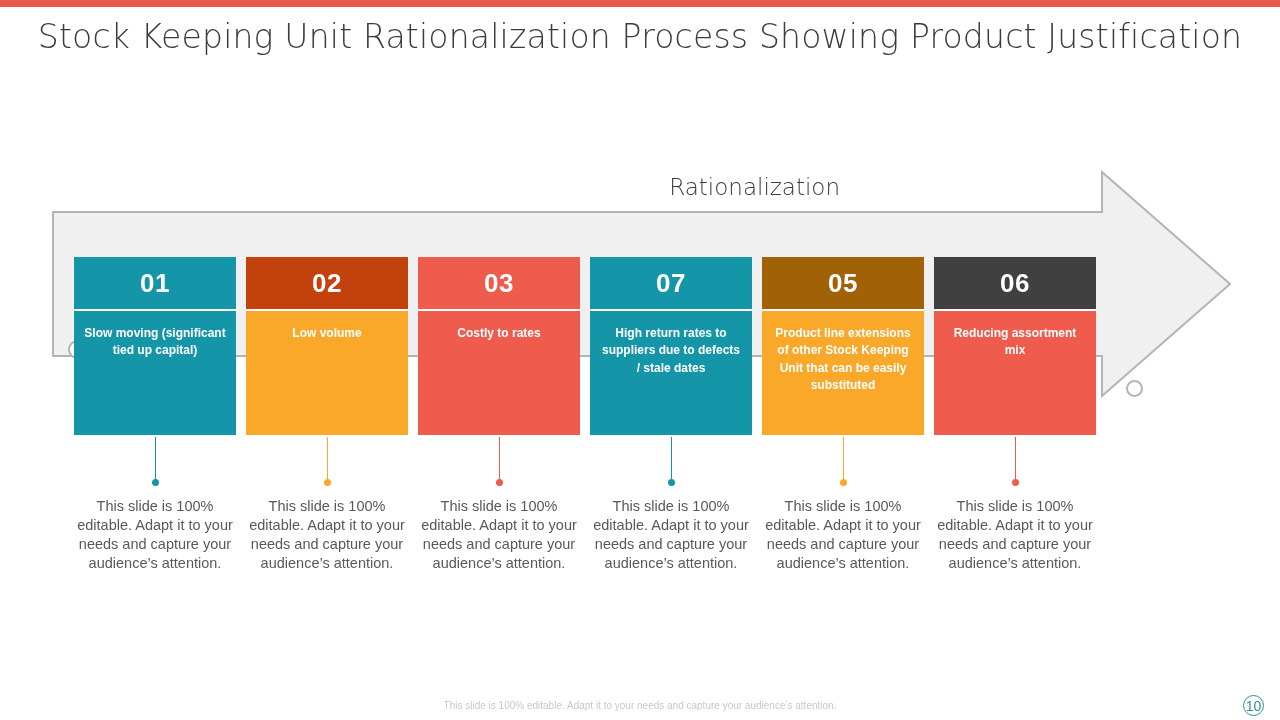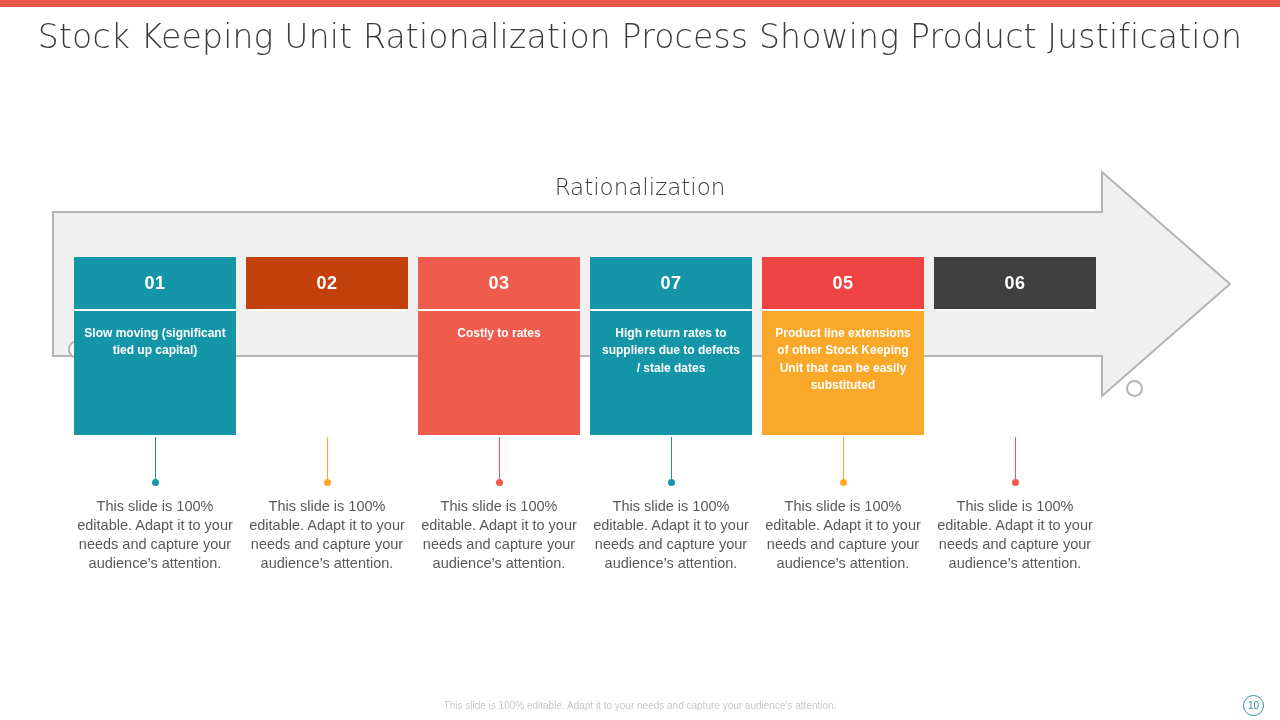--- a/index.html
+++ b/index.html
@@ -54,21 +54,21 @@
     top: 0;
     width: 1180px;
     height: 228px;
   }
 
   .rationalization-label {
     position: absolute;
     left: 440px;
     top: 174px;
     width: 400px;
-    text-align: center;
+    text-align: right;
     font-family: "DejaVu Sans", sans-serif;
     font-weight: 300;
     font-size: 23px;
     color: #3b3b3b;
   }
 
   .endpoint-dot {
     position: absolute;
     border-radius: 50%;
     background: #ffffff;
@@ -100,21 +100,21 @@
   .step {
     position: absolute;
     top: 0;
     width: 162px;
   }
   .step-head {
     height: 52px;
     line-height: 52px;
     text-align: center;
     color: #ffffff;
-    font-size: 18px;
+    font-size: 26px;
     font-weight: bold;
     letter-spacing: 0.5px;
   }
   .step-divider {
     height: 2px;
     background: #ffffff;
     margin: 0 2px;
   }
   .step-body {
     min-height: 124px;
@@ -171,21 +171,21 @@
   }
   .page-badge {
     position: absolute;
     left: 1243px;
     top: 695px;
     width: 21px;
     height: 21px;
     border: 1px solid #2d8f9e;
     border-radius: 50%;
     color: #2d8f9e;
-    font-size: 10px;
+    font-size: 14px;
     line-height: 20px;
     text-align: center;
     box-sizing: border-box;
   }
 </style>
 </head>
 <body>
 
 <div class="top-bar" style="background: rgb(232, 89, 77);"></div>
 
@@ -206,43 +206,45 @@
 
   <div class="step" style="left:0px;">
     <div class="step-head" style="background: rgb(21, 150, 168);">01</div>
     <div class="step-divider"></div>
     <div class="step-body" style="background: rgb(21, 150, 168);">Slow moving (significant tied up capital)</div>
   </div>
 
   <div class="step" style="left:172px;">
     <div class="step-head" style="background: #c2410c;">02</div>
     <div class="step-divider"></div>
+    <div class="step-body" style="background: rgb(249, 168, 42);">Low volume</div>
   </div>
 
   <div class="step" style="left:344px;">
     <div class="step-head" style="background: rgb(239, 91, 76);">03</div>
     <div class="step-divider"></div>
     <div class="step-body" style="background: rgb(239, 91, 76);">Costly  to rates</div>
   </div>
 
   <div class="step" style="left:516px;">
     <div class="step-head" style="background: rgb(21, 150, 168);">07</div>
     <div class="step-divider"></div>
     <div class="step-body" style="background: rgb(21, 150, 168);">High return rates to suppliers due to defects / stale dates</div>
   </div>
 
   <div class="step" style="left:688px;">
-    <div class="step-head" style="background: #ef4444;">05</div>
+    <div class="step-head" style="background: #a16207;">05</div>
     <div class="step-divider"></div>
     <div class="step-body" style="background: rgb(249, 168, 42);">Product line extensions  of other Stock  Keeping Unit that can be easily substituted</div>
   </div>
 
   <div class="step" style="left:860px;">
     <div class="step-head" style="background: #404040;">06</div>
     <div class="step-divider"></div>
+    <div class="step-body" style="background: rgb(239, 91, 76);">Reducing assortment  mix</div>
   </div>
 </div>
 
 <div class="connector" style="left:155px; top:437px;">
   <div class="connector-line" style="background: rgb(21, 150, 168);"></div>
   <div class="connector-dot" style="background: rgb(21, 150, 168);"></div>
 </div>
 <div class="connector" style="left:327px; top:437px;">
   <div class="connector-line" style="background: rgb(249, 168, 42);"></div>
   <div class="connector-dot" style="background: rgb(249, 168, 42);"></div>

